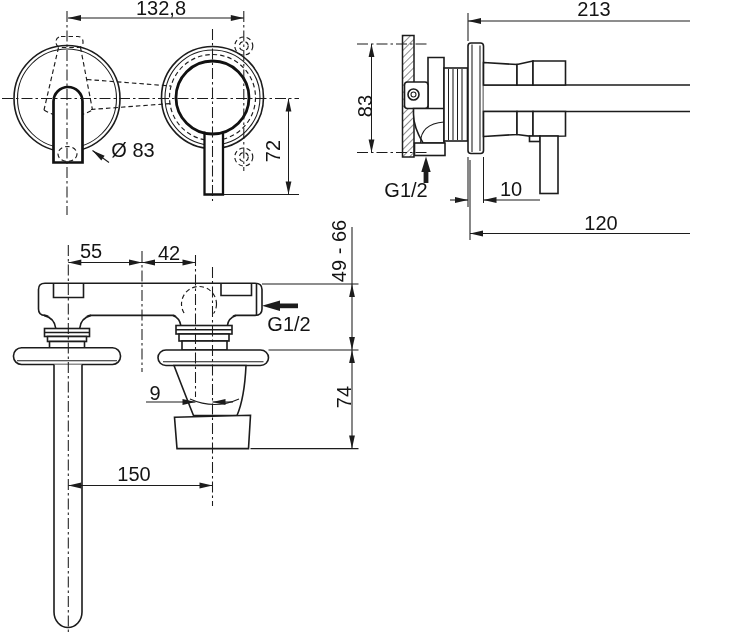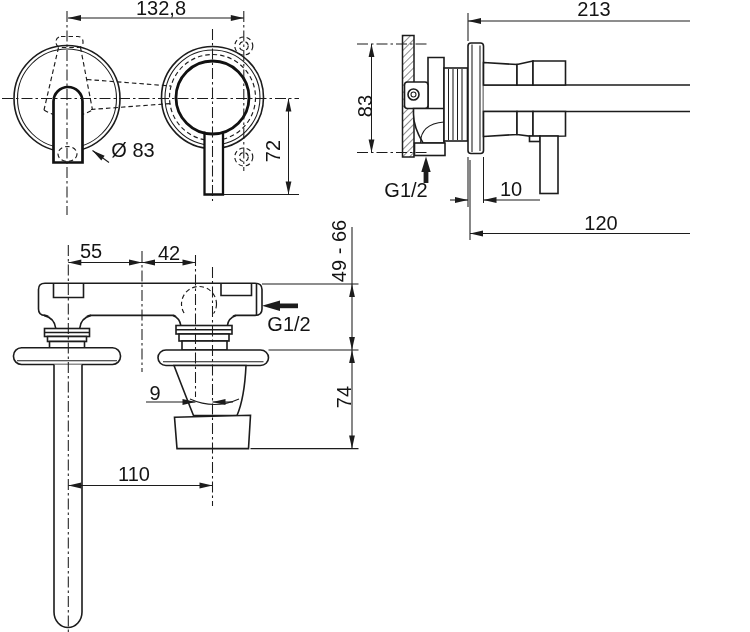--- a/index.html
+++ b/index.html
@@ -186,14 +186,14 @@
   <span class="lbl" style="left:406px;top:190px">G1/2</span>
   <span class="lbl" style="left:511px;top:189px">10</span>
   <span class="lbl" style="left:601px;top:223px">120</span>
 
   <span class="lbl" style="left:91px;top:251px">55</span>
   <span class="lbl" style="left:169px;top:253px">42</span>
   <span class="lbl rot" style="left:339px;top:251px">49 - 66</span>
   <span class="lbl" style="left:289px;top:324px">G1/2</span>
   <span class="lbl" style="left:155px;top:393px">9</span>
   <span class="lbl rot" style="left:344px;top:397px">74</span>
-  <span class="lbl" style="left:134px;top:474px">110</span>
+  <span class="lbl" style="left:134px;top:474px">150</span>
 </div>
 
 </body></html>

